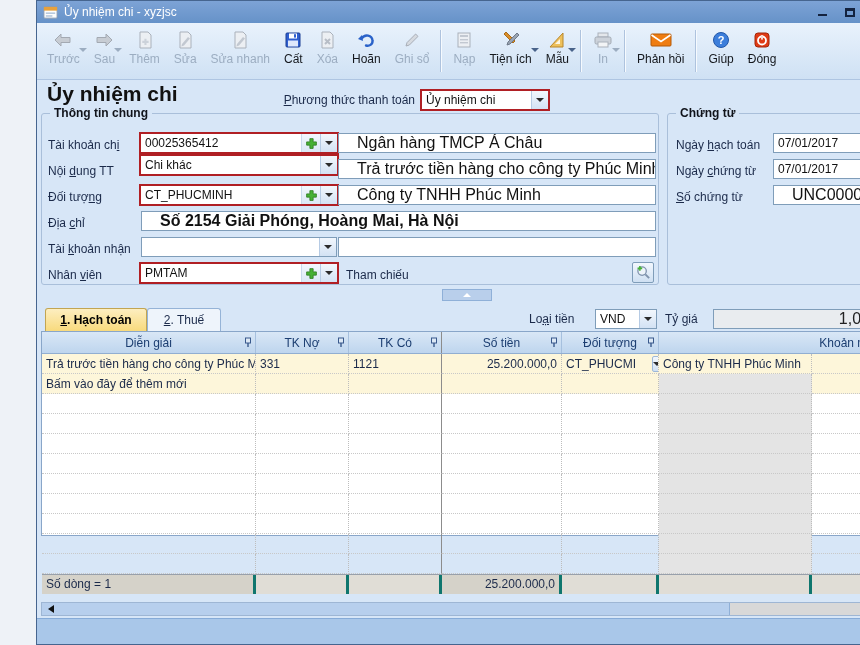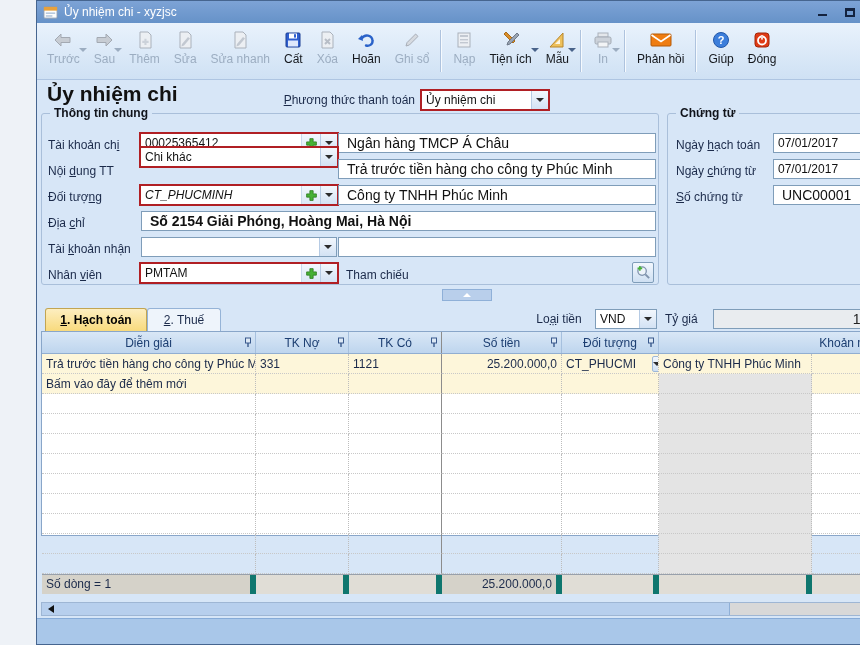--- a/index.html
+++ b/index.html
@@ -46,22 +46,22 @@
   
   .group { position:absolute; border:1px solid #a9bfda; border-radius:3px; }
   .group .legend { position:absolute; top:-8px; left:8px; background:#d7e6f7; padding:0 4px;
                    font-weight:bold; color:#10131a; }
   .g1 { left:4px; top:33px; width:618px; height:172px; }
   .g2 { left:630px; top:33px; width:224px; height:172px; }
 
   .frow { position:absolute; height:21px; display:flex; align-items:center; }
   .flabel { color:#1b2a4a; }
 
-  .input { background:#fff; border:1px solid #7f9db9; height:20px; padding:1px 8px;
-           font-family:"Liberation Sans",sans-serif; font-size:14px; color:#111;
+  .input { background:#fff; border:1px solid #7f9db9; height:20px; padding:1px 18px;
+           font-family:"Liberation Sans",sans-serif; font-size:16px; color:#111;
            display:flex; align-items:center; overflow:hidden; white-space:nowrap; }
   .combo { display:flex; align-items:stretch; background:#fff; border:1px solid #7f9db9; height:20px; }
   .combo.req { border:2px solid #b01f24; height:22px; }
   .combo .val { flex:1; padding:1px 4px; display:flex; align-items:center; overflow:hidden;
                 white-space:nowrap; color:#111; }
   .cbtn { width:17px; display:flex; align-items:center; justify-content:center;
           background:linear-gradient(#f2f7fd,#d3e2f4); border-left:1px solid #b6cbe4; }
   .caret { width:0; height:0; border-left:4px solid transparent; border-right:4px solid transparent;
            border-top:4px solid #2b2b2b; }
   .plusbtn { width:19px; display:flex; align-items:center; justify-content:center;
@@ -78,21 +78,21 @@
                   border-bottom:4px solid #fff; }
 
   
   .tab { position:absolute; top:228px; height:23px; display:flex; align-items:center;
          justify-content:center; border:1px solid #95b3d7; border-bottom:none;
          border-radius:3px 3px 0 0; padding:0 10px; }
   .tab.active { left:8px; width:102px; background:linear-gradient(#fdeec0,#f8da7d);
                 border-color:#c2a552; font-weight:bold; color:#000; z-index:2; }
   .tab.t2 { left:110px; width:74px; background:#eef4fb; color:#1b2a4a; }
   .cur-label { position:absolute; top:232px; }
-  .lt-label { left:492px; width:60px; text-align:center; }
+  .lt-label { left:492px; width:60px; text-align:left; }
   .lt-combo { position:absolute; left:558px; top:229px; width:62px; }
   .tg-label { left:628px; }
   .tg-field { position:absolute; left:676px; top:229px; width:176px; justify-content:flex-end;
               background:#e9ecef; color:#222; }
 
   
   .grid { position:absolute; left:4px; top:251px; width:852px; height:205px;
           border:1px solid #89a6c9; background:#fff; display:flex; flex-direction:column; }
   .ghead { display:flex; height:22px; background:linear-gradient(#d9e7f6,#bed5ee);
            border-bottom:1px solid #91aed1; flex:none; }
@@ -105,21 +105,21 @@
   .c1{width:214px;} .c2{width:93px;} .c3{width:93px; border-right:1px solid #8c8c8c !important;}
   .c4{width:120px; justify-content:flex-end;} .c5{width:97px;gap:16px;} .c6{width:153px;} .c7{flex:1; border-right:none;justify-content:flex-end;}
   .hc3 { border-right:1px solid #8c8c8c !important; }
   .yellow { background:#fdf6da; }
   .grey { background:#e4e4e4; }
   .gfiller { flex:1; display:flex; }
   .cell-combo-btn { margin-left:auto; width:15px; height:16px; display:flex; align-items:center;
                     justify-content:center; background:linear-gradient(#f2f7fd,#cfe0f3);
                     border:1px solid #9db8d8; border-radius:2px; }
   .gsummary { display:flex; height:20px; flex:none; border-top:1px solid #98a0ab; background:#e0ddd6; }
-  .scell { border-right:6px solid #0f766e; padding:0 4px; line-height:19px; overflow:hidden;
+  .scell { border-right:3px solid #0f766e; padding:0 4px; line-height:19px; overflow:hidden;
            white-space:nowrap; }
   .sdark { background:#d5d2c9; }
   .scell.c4 { text-align:right; justify-content:flex-end; display:flex; }
 
   
   .hscroll { position:absolute; left:4px; top:522px; width:852px; height:14px;
              background:#d8d8d8; border:1px solid #9eb6d4; }
   .sb-thumb { position:absolute; left:0; top:0; height:12px; width:688px;
               background:#b7cfed; border-right:1px solid #8fafd6; }
   .sb-arrow { position:absolute; top:2px; width:0; height:0; border-top:4px solid transparent;
@@ -364,32 +364,32 @@
           </span>
         <span class="cbtn">
             <span class="caret"></span>
           </span>
       </div>
       <div class="input" style="position:absolute; left:296px; top:19px; width:318px;">Ngân hàng TMCP Á Châu</div>
 
       <div class="frow" style="left:6px; top:46px;">
           <span class="flabel">Nội <u>d</u>ung TT</span>
         </div>
-      <div class="combo req" style="position:absolute; left:97px; top:32px; width:200px;">
+      <div class="combo req" style="position:absolute; left:97px; top:40px; width:200px;">
         <span class="val">Chi khác</span>
         <span class="cbtn">
             <span class="caret"></span>
           </span>
       </div>
       <div class="input" style="position:absolute; left:296px; top:45px; width:318px;">Trả trước tiền hàng cho công ty Phúc Minh</div>
 
       <div class="frow" style="left:6px; top:72px;">
           <span class="flabel">Đối tượ<u>ng</u></span>
         </div>
-      <div class="combo req" style="position:absolute; left:97px; top:70px; width:200px;font-style:italic;">
+      <div class="combo req" style="position:absolute; left:97px; top:70px; width:200px;">
         <span class="val">CT_PHUCMINH</span>
         <span class="plusbtn">
             <svg width="13" height="13" viewBox="0 0 16 16">
               <path d="M6 2 h4 v4 h4 v4 h-4 v4 h-4 v-4 h-4 v-4 h4 z" fill="#47b135" stroke="#2f7d20"></path>
             </svg>
           </span>
         <span class="cbtn">
             <span class="caret"></span>
           </span>
       </div>

